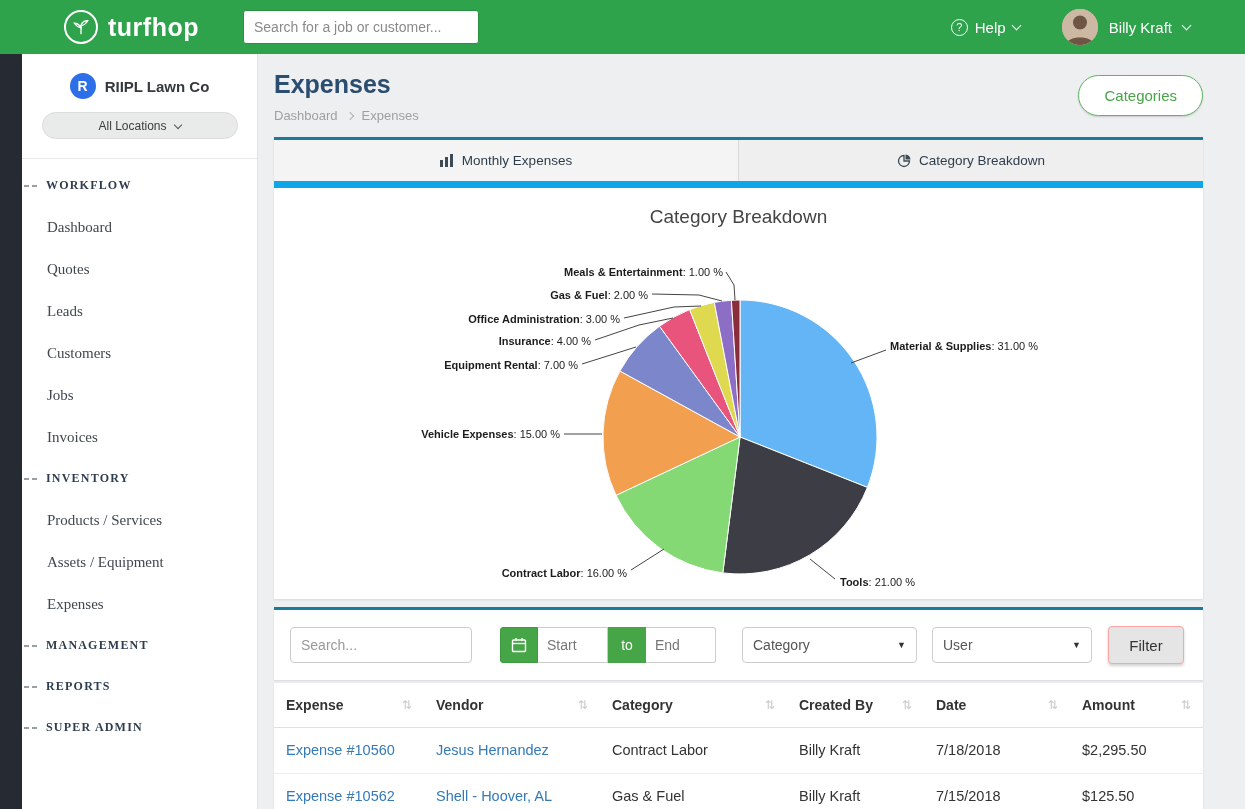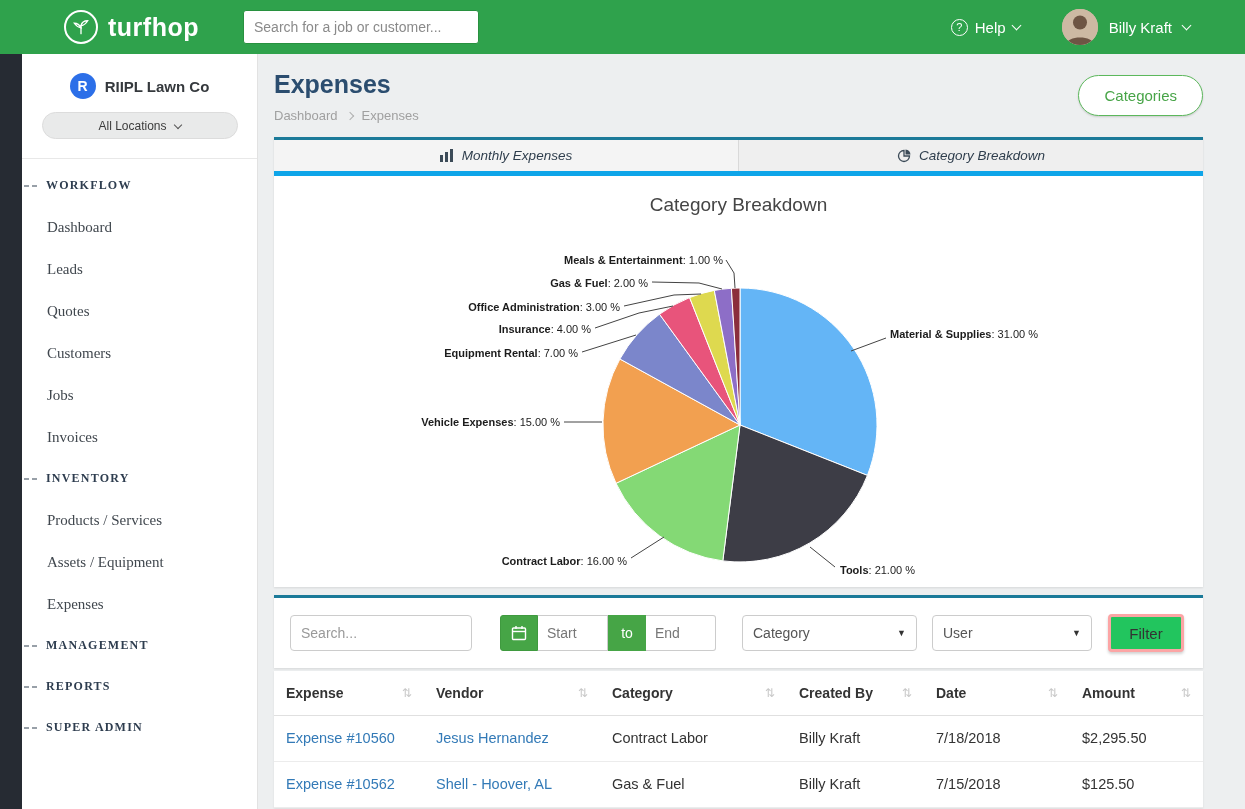--- a/index.html
+++ b/index.html
@@ -54,21 +54,21 @@
   .crumb-link { cursor:pointer; }
   .chev-right { width:6px; height:6px; border-right:1.5px solid #b0b0b0; border-bottom:1.5px solid #b0b0b0;
                 transform:rotate(-45deg); display:inline-block; }
   .head-actions { display:flex; gap:13px; margin-top:5px;flex-direction:column; }
   .pill-btn { height:41px; padding:0 25px; border:1px solid #5cb85c; border-radius:21px; background:#fff;
               color:#47a447; font-size:15px; display:flex; align-items:center;
               box-shadow:0 1px 2px rgba(0,0,0,.15); cursor:pointer; white-space:nowrap; }
 
   .panel { background:#fff; border-top:3px solid #1b7a99; box-shadow:0 1px 2px rgba(0,0,0,.10); }
   .chart-panel { margin-top:14px; }
-  .tabs { display:flex; height:36px; background:#f4f4f4; border-bottom:5px solid #0ea5e9;font-style:italic; }
+  .tabs { display:flex; height:48px; background:#f4f4f4; border-bottom:7px solid #0ea5e9; }
   .tab { flex:1; display:flex; align-items:center; justify-content:center; gap:8px; font-size:13.5px;
          color:#2f3e4d; cursor:pointer; }
   .tab + .tab { border-left:1px solid #d9d9d9; background:#efefef; }
   .chart-area { padding-top:16px; }
   .chart-title { text-align:center; font-size:19px; line-height:26px; color:#454545; font-weight:500; }
   .pie-svg { display:block; width:929px; height:369px; }
   .pie-svg text { fill:#1c1c1c; font-family:"Liberation Sans",sans-serif; }
 
   
   .filter-panel { margin-top:8px; padding:16px; display:flex; align-items:center; }
@@ -82,22 +82,22 @@
                 color:#555; outline:none; }
   .date-input::placeholder { color:#777; }
   .date-to { width:38px; background:#46a546; color:#fff; font-size:14px; display:flex;
              align-items:center; justify-content:center; }
   .date-input.end { border-left:none; border-radius:0 3px 3px 0; }
   .select-box { width:175px; height:36px; border:1px solid #ccc; border-radius:4px; background:#fff;
                 display:flex; align-items:center; justify-content:space-between; padding:0 10px;
                 font-size:14px; color:#555; margin-left:26px; cursor:pointer; }
   .select-box.user { width:160px; margin-left:15px; }
   .select-caret { font-size:9px; color:#333; }
-  .filter-btn { width:76px; height:38px; margin-left:16px; border:3px solid #fca5a5; border-radius:4px;
-                background:#22c55e; font-size:15px; color:#333; box-shadow:0 2px 3px rgba(0,0,0,.18);
+  .filter-btn { width:76px; height:38px; margin-left:16px; border:1px solid #fca5a5; border-radius:4px;
+                background:#e5e5e5; font-size:15px; color:#333; box-shadow:0 2px 3px rgba(0,0,0,.18);
                 cursor:pointer; font-family:"Liberation Sans",sans-serif; }
 
   
   .table-panel { margin-top:3px; background:#fff; box-shadow:0 1px 2px rgba(0,0,0,.08); }
   table { width:100%; border-collapse:collapse; font-size:14.5px; color:#333; table-layout:fixed; }
   th { height:44px; padding:0 12px; border-bottom:1px solid #e0e0e0; font-size:14px; font-weight:bold;
        text-align:left; cursor:pointer; }
   .th-inner { display:flex; align-items:center; justify-content:space-between; }
   .sort { color:#c8c8c8; font-size:12px; font-weight:normal; }
   td { height:46px; padding:0 12px; border-bottom:1px solid #ececec; }
@@ -151,22 +151,22 @@
       <span>All Locations</span>
       <span class="chev-down" style="color:#555;"></span>
     </div>
     <div class="side-sep"></div>
     <div class="nav">
       <div class="nav-section">
         <span class="dash-icon"></span>
         <span class="nav-section-label">WORKFLOW</span>
       </div>
       <div class="nav-item">Dashboard</div>
+      <div class="nav-item">Quotes</div>
       <div class="nav-item">Leads</div>
-      <div class="nav-item">Quotes</div>
       <div class="nav-item">Customers</div>
       <div class="nav-item">Jobs</div>
       <div class="nav-item">Invoices</div>
       <div class="nav-section">
         <span class="dash-icon"></span>
         <span class="nav-section-label">INVENTORY</span>
       </div>
       <div class="nav-item">Products / Services</div>
       <div class="nav-item">Assets / Equipment</div>
       <div class="nav-item">Expenses</div>

